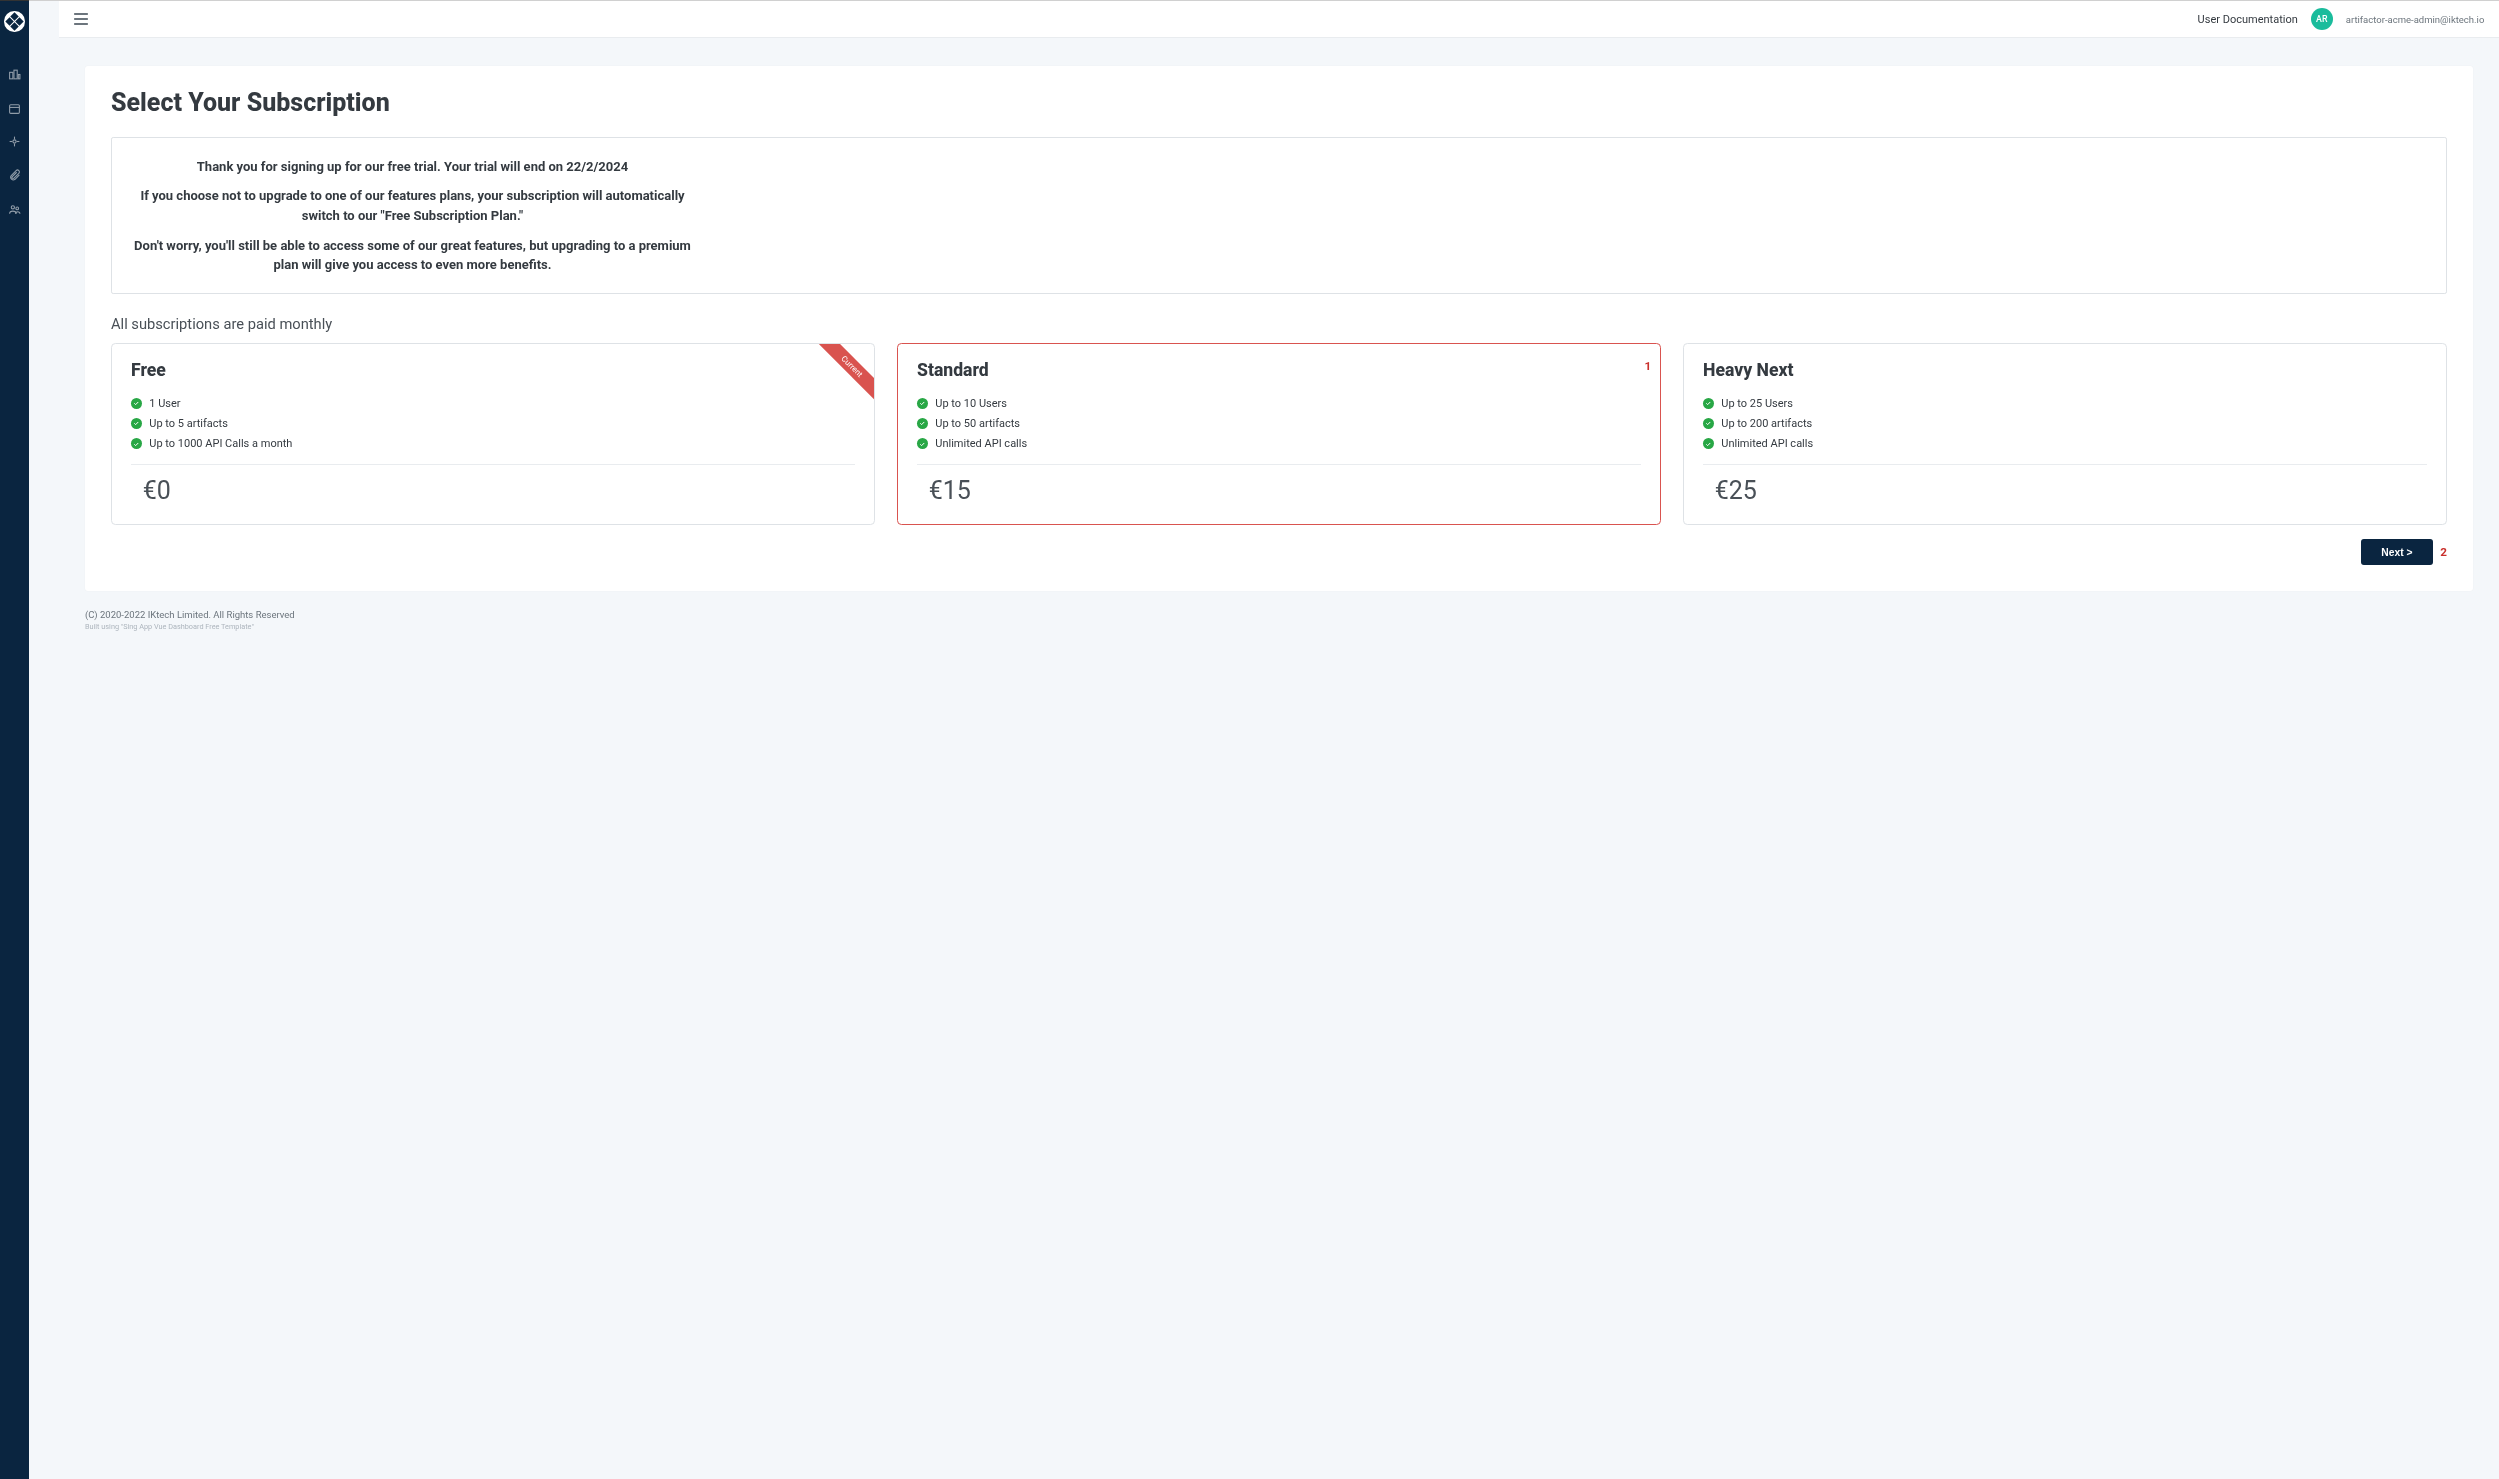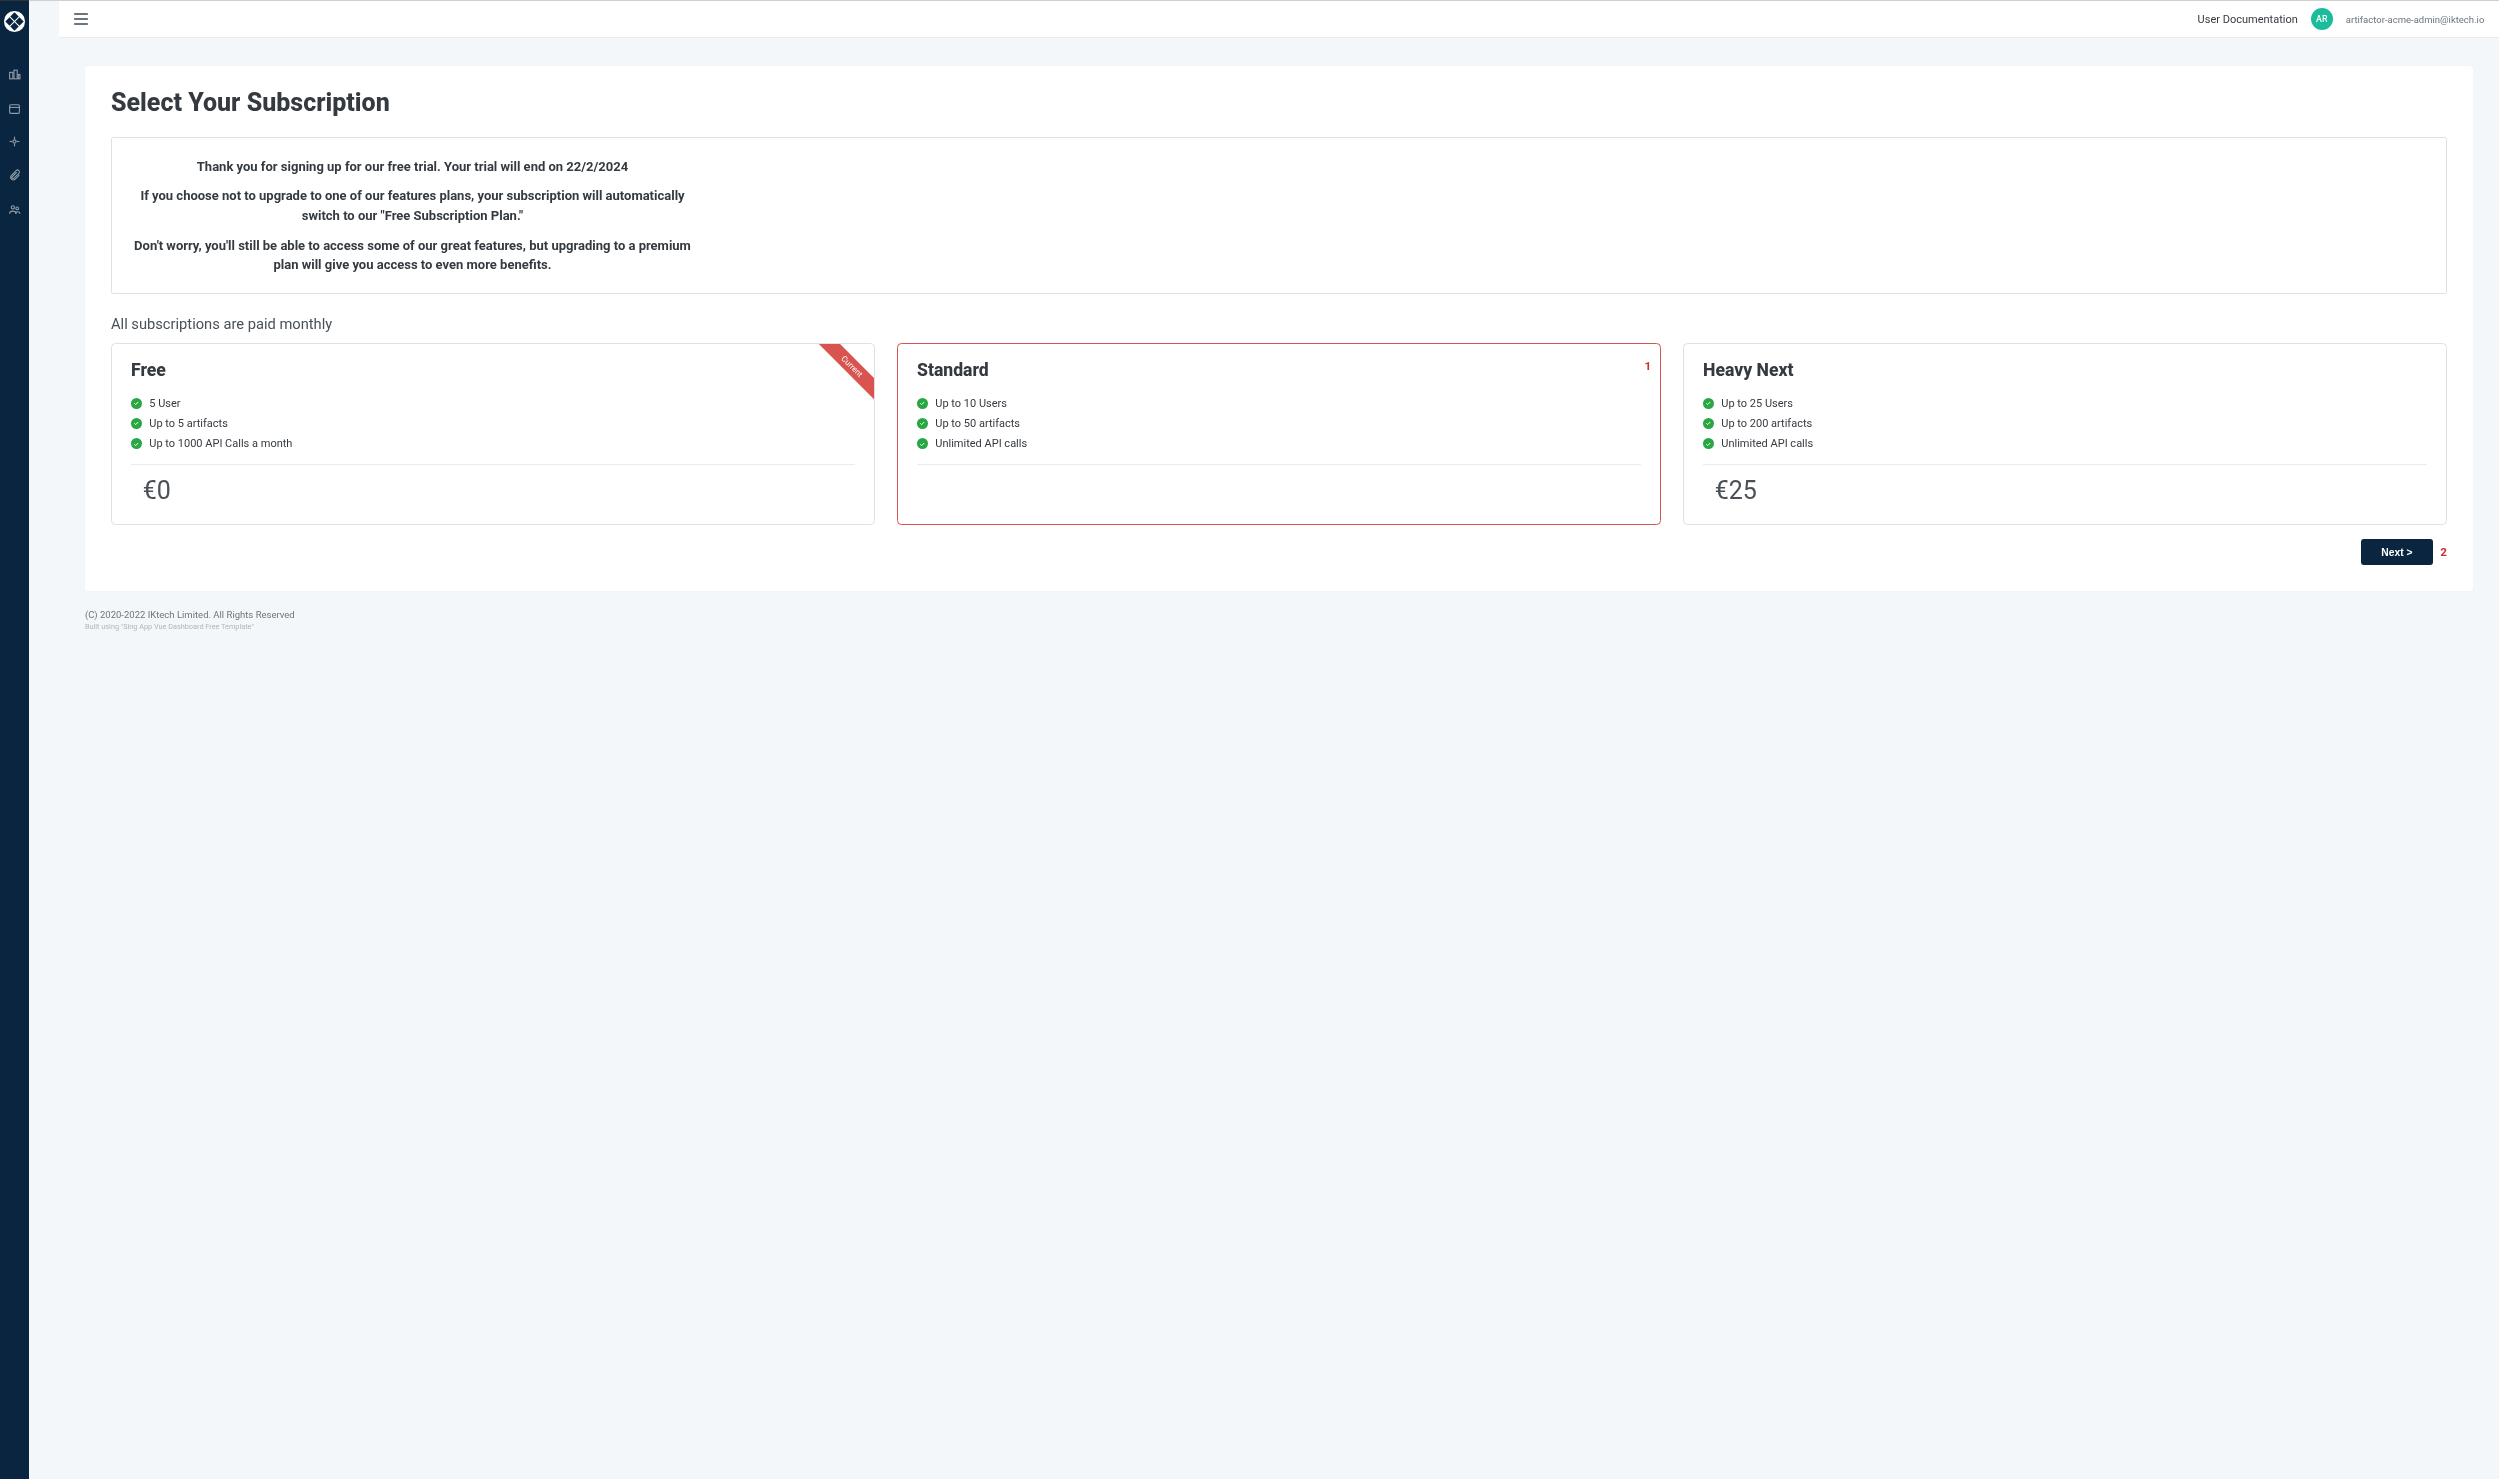--- a/index.html
+++ b/index.html
@@ -370,21 +370,21 @@
             <div class="ribbon-text">Current</div>
           </div>
           <div class="plan-name">Free</div>
           <ul class="plan-features">
             <li>
                 <span class="check">
                   <svg viewBox="0 0 10 10">
                     <path d="M2 5l2 2 4-4" stroke="#fff" stroke-width="1.5" fill="none"></path>
                   </svg>
                 </span>
-                <span>5 User</span>
+                <span>1 User</span>
               </li>
             <li>
                 <span class="check">
                   <svg viewBox="0 0 10 10">
                     <path d="M2 5l2 2 4-4" stroke="#fff" stroke-width="1.5" fill="none"></path>
                   </svg>
                 </span>
                 <span>Up to 5 artifacts</span>
               </li>
             <li>
@@ -423,20 +423,21 @@
             <li>
                 <span class="check">
                   <svg viewBox="0 0 10 10">
                     <path d="M2 5l2 2 4-4" stroke="#fff" stroke-width="1.5" fill="none"></path>
                   </svg>
                 </span>
                 <span>Unlimited API calls</span>
               </li>
           </ul>
           <hr class="plan-divider">
+          <div class="plan-price">€15</div>
         </div>
 
         <div class="plan">
           <div class="plan-name">Heavy Next</div>
           <ul class="plan-features">
             <li>
                 <span class="check">
                   <svg viewBox="0 0 10 10">
                     <path d="M2 5l2 2 4-4" stroke="#fff" stroke-width="1.5" fill="none"></path>
                   </svg>

